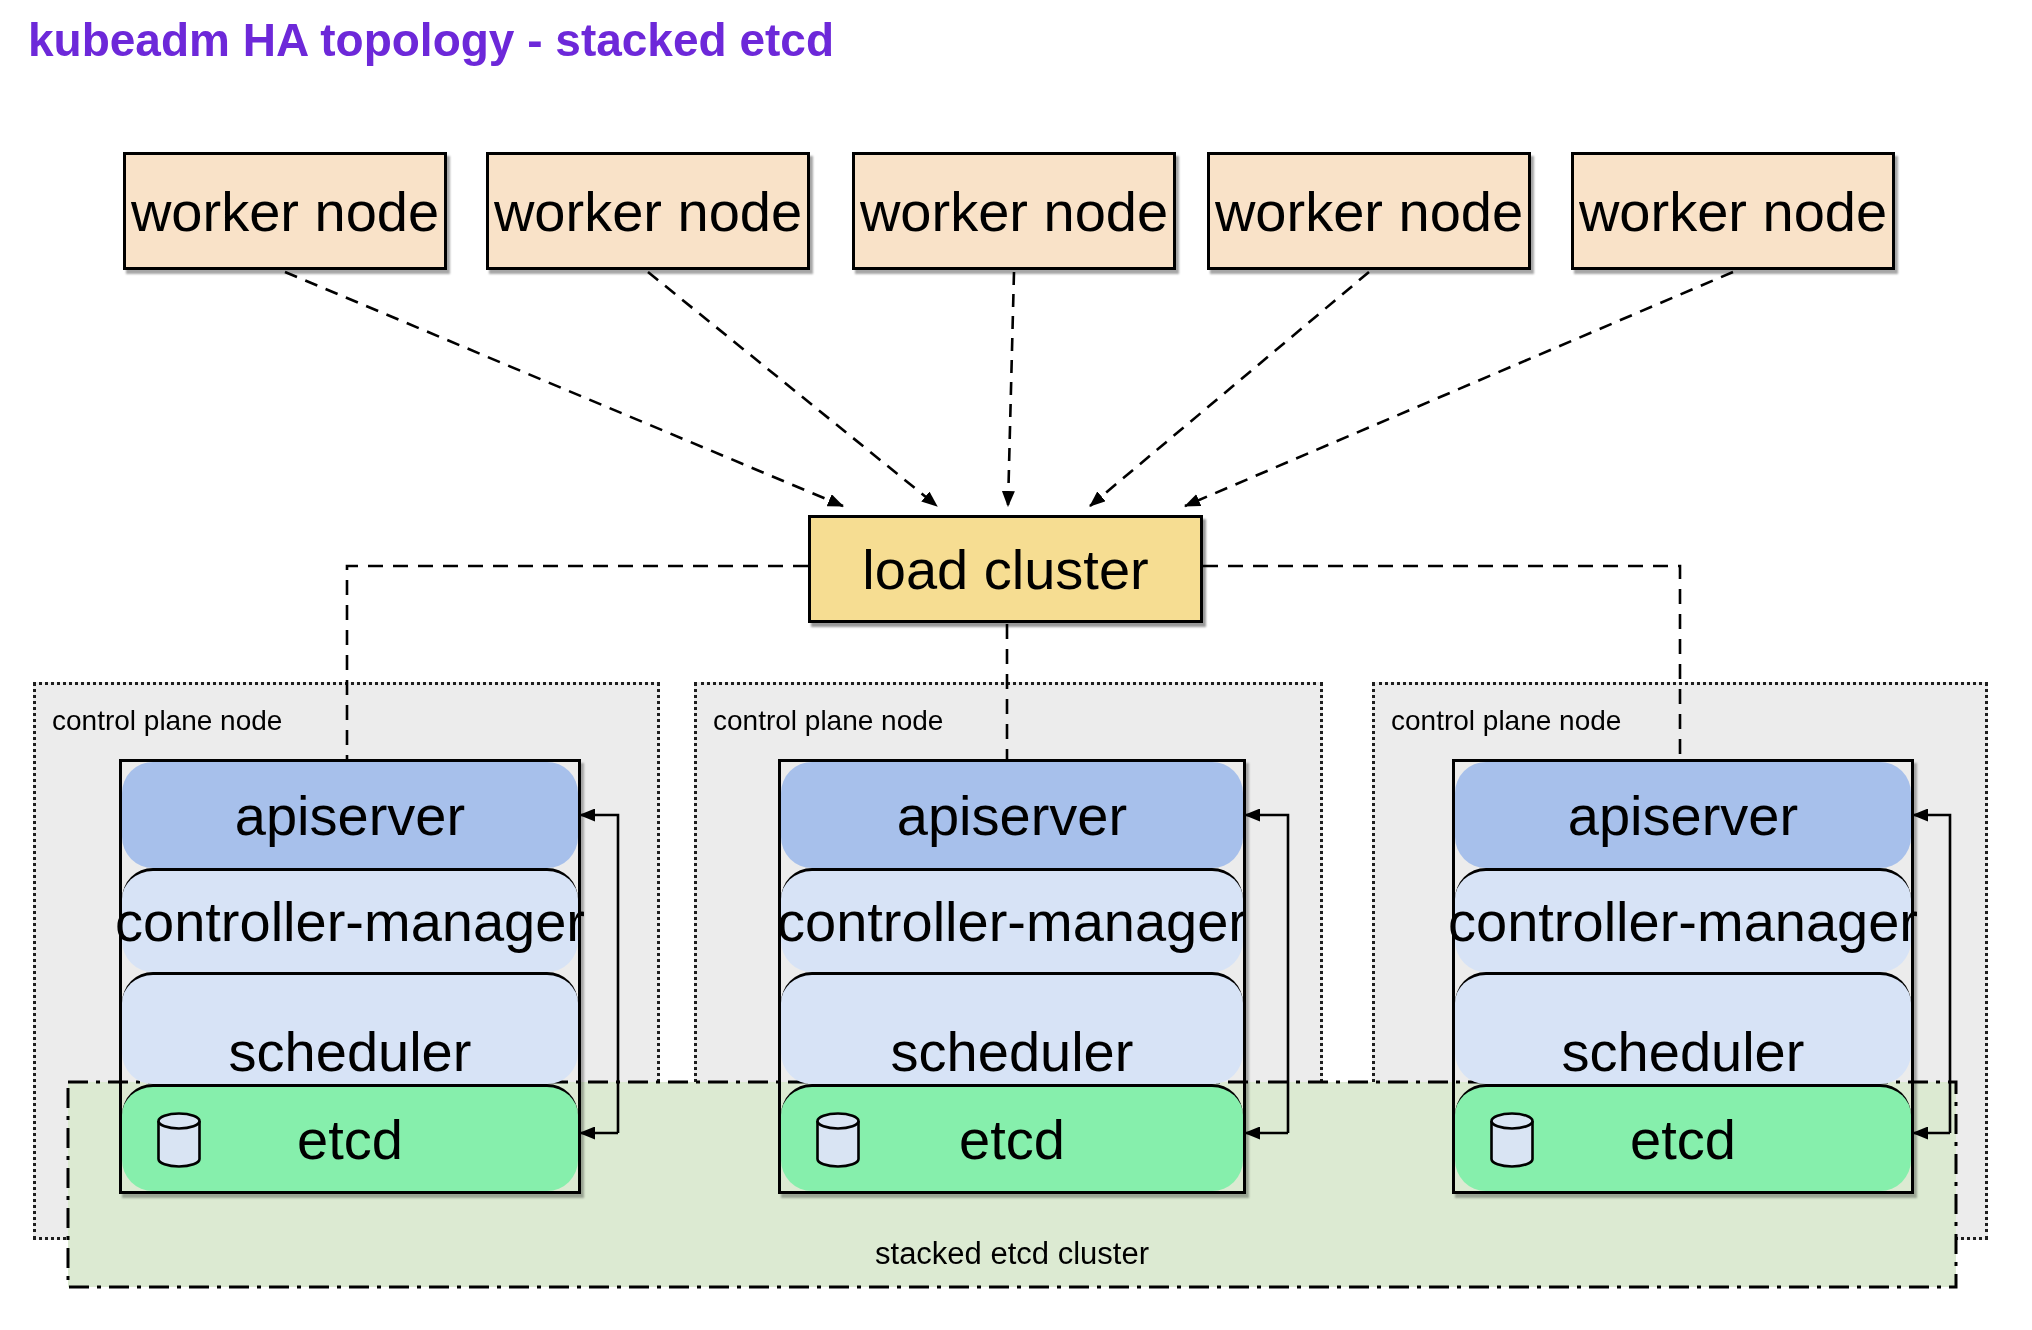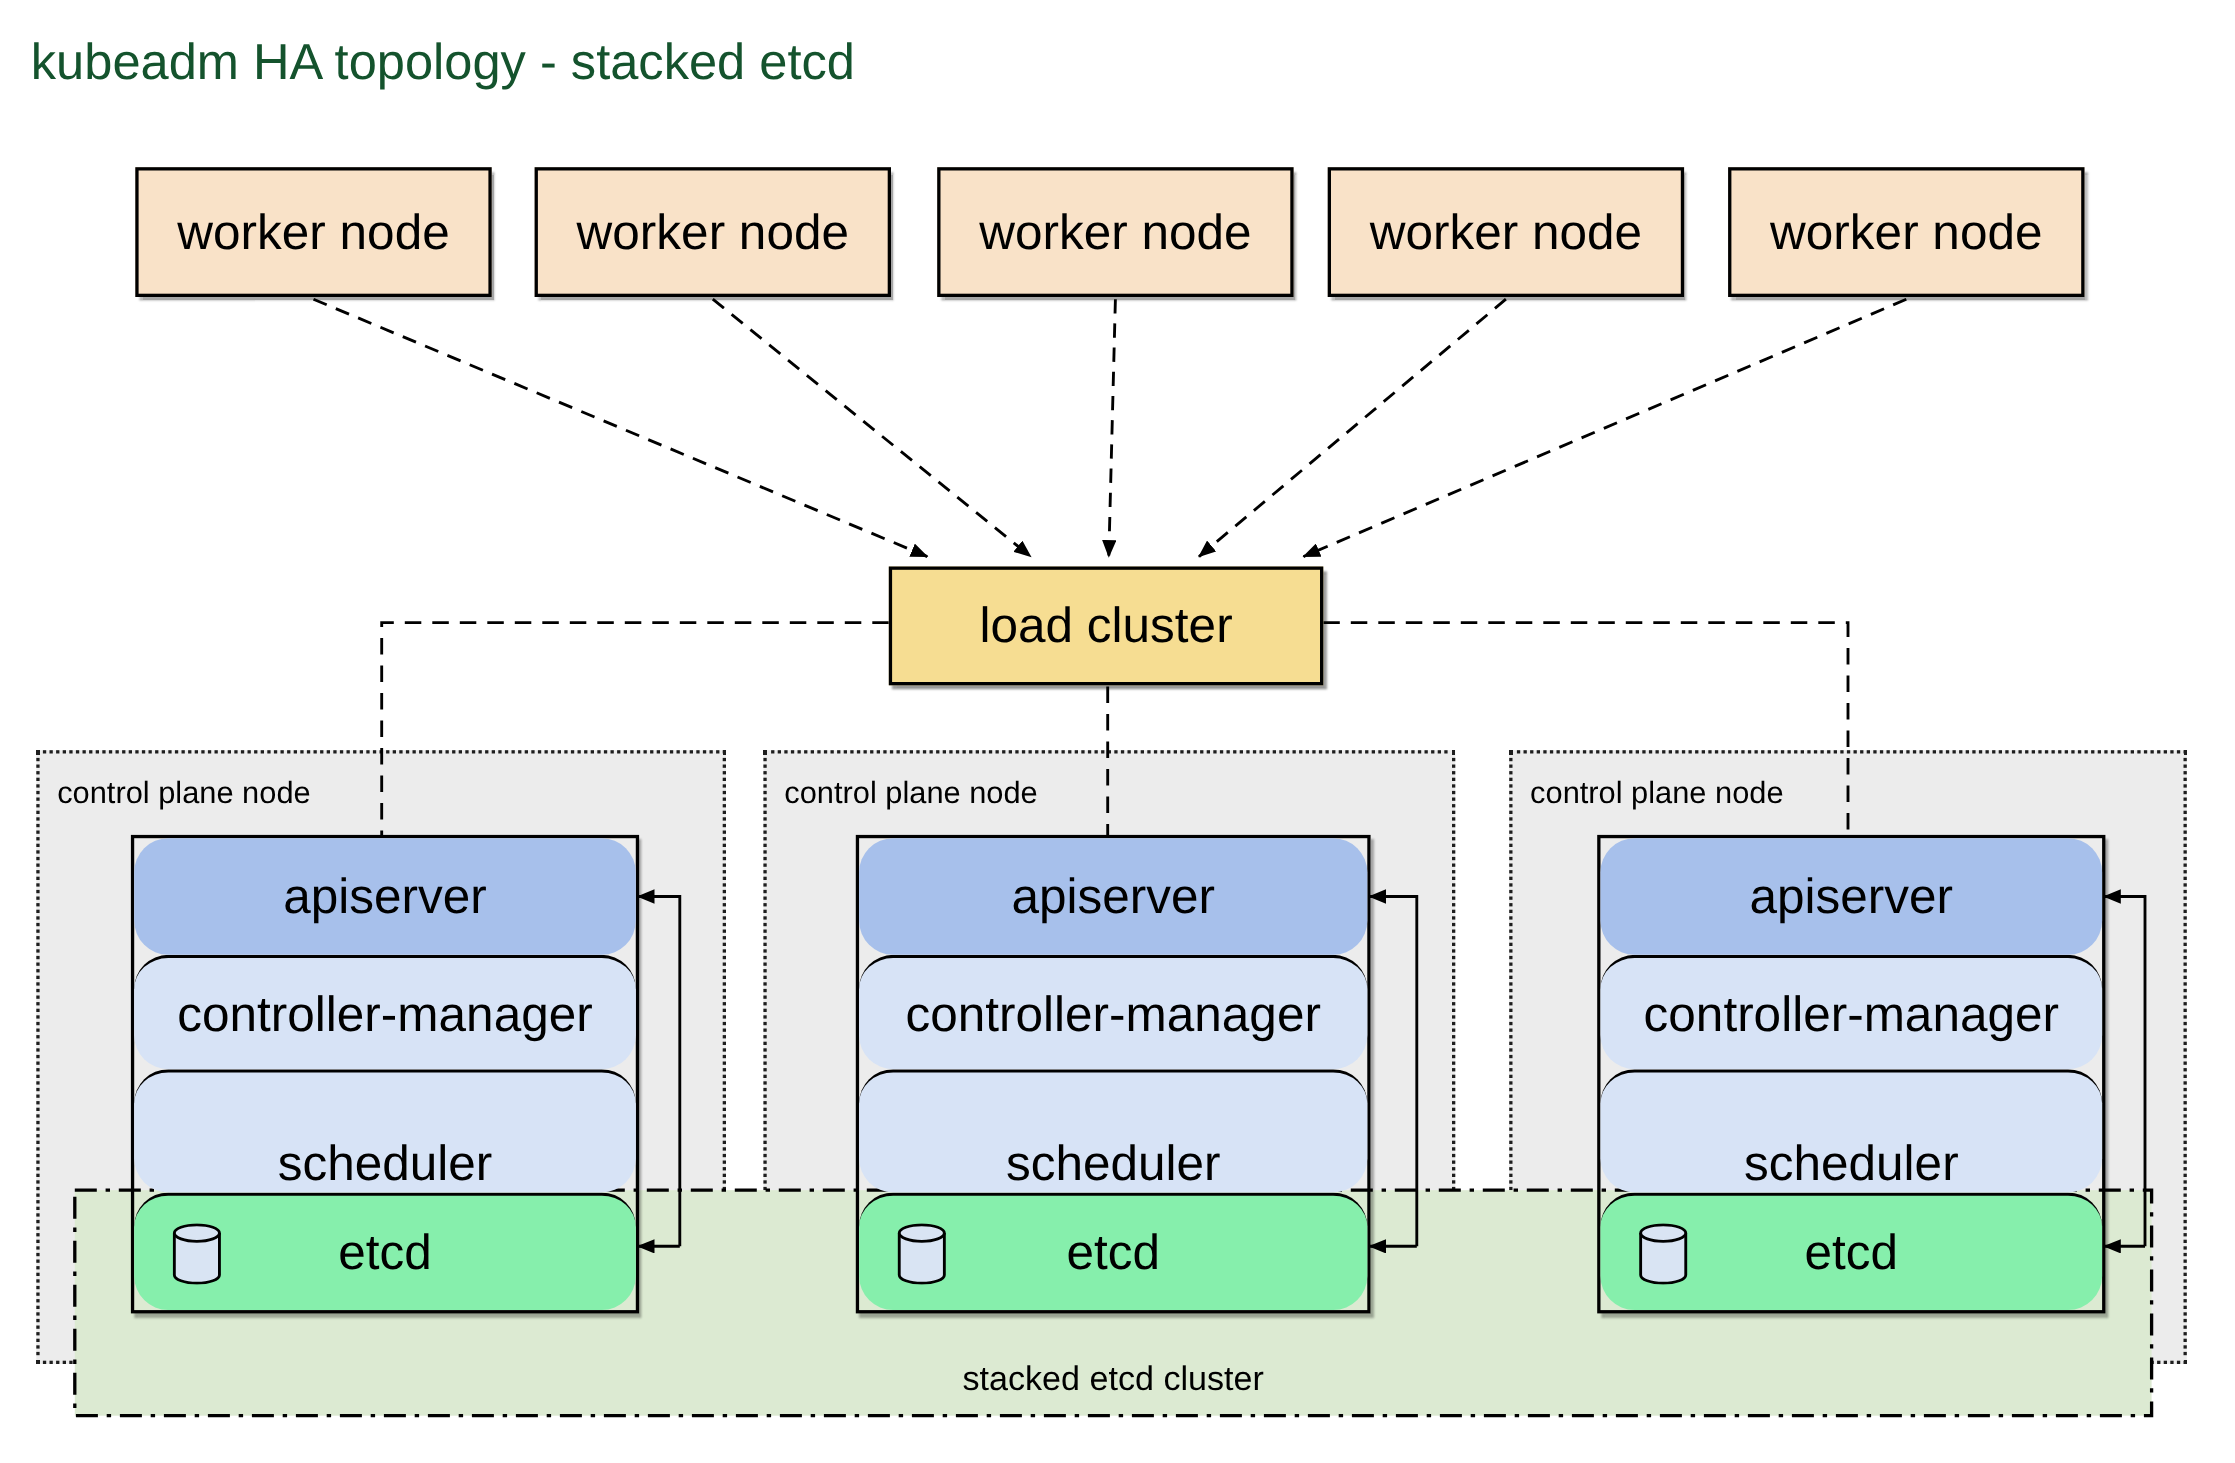--- a/index.html
+++ b/index.html
@@ -8,25 +8,26 @@
     width: 2032px;
     height: 1330px;
     background: #ffffff;
     font-family: "Liberation Sans", "DejaVu Sans", sans-serif;
     color: #000;
     overflow: hidden;
   }
   .title {
     position: absolute;
     left: 28px;
-    top: 30px;
+    top: 14px;
     font-size: 46px;
     line-height: 1.15;
-    color: #14532d;
+    color: #6d28d9;
     white-space: nowrap;
+    font-weight: bold;
   }
   
   .cp-node {
     position: absolute;
     top: 682px;
     height: 558px;
     background: #ececec;
     border: 3px dotted #1e1e1e;
     box-sizing: border-box;
     z-index: 1;
@@ -64,21 +65,21 @@
     height: 118px;
     background: #f9e2c8;
     border: 3px solid #000;
     box-sizing: border-box;
     box-shadow: 3px 4px 2px rgba(0,0,0,0.35);
     display: flex;
     align-items: center;
     justify-content: center;
     z-index: 4;
   }
-  .worker span, .lb span, .row span { font-size: 45px; white-space: nowrap; }
+  .worker span, .lb span, .row span { font-size: 56px; white-space: nowrap; }
   .w1 { left: 123px; } .w2 { left: 486px; } .w3 { left: 852px; }
   .w4 { left: 1207px; } .w5 { left: 1571px; }
   
   .lb {
     position: absolute;
     left: 808px; top: 515px;
     width: 395px; height: 108px;
     background: #f6dd92;
     border: 3px solid #000;
     box-sizing: border-box;

